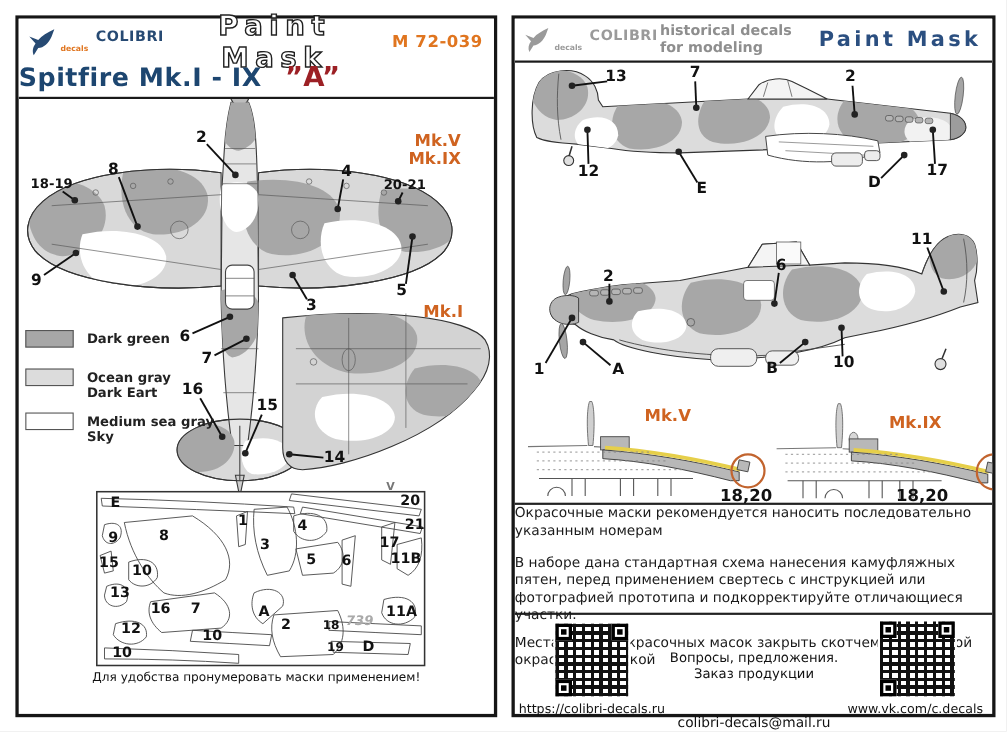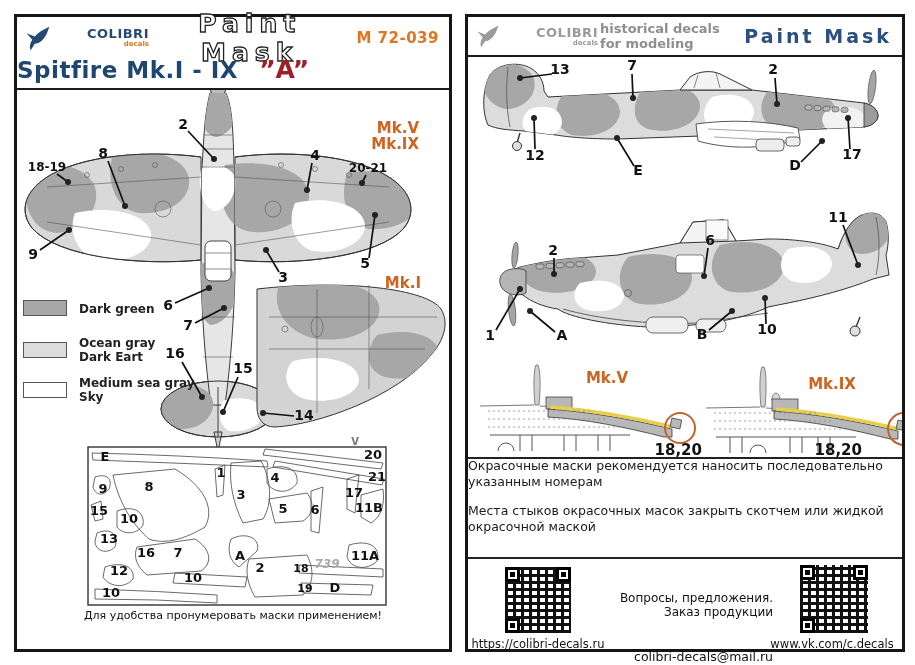--- a/index.html
+++ b/index.html
@@ -9,32 +9,32 @@
   #panel-right{left:465px;width:440px;}
   .inner{position:absolute;inset:0;}
   svg.art{position:absolute;left:0;top:0;z-index:1;}
   
   .hdrL{position:absolute;top:0;left:0;right:0;height:71px;border-bottom:2px solid #1a1a1a;z-index:2;background:#fff;}
   .hrow1{display:flex;align-items:center;height:37px;padding:2px 10px 0 8px;}
   .logo{display:flex;align-items:center;gap:4px;width:118px;}
   .logo svg{flex:0 0 auto;}
   .logotxt{line-height:1;}
   .logotxt .b{font-weight:800;font-size:13px;letter-spacing:.5px;margin-left:32px;}
-  .logotxt .s{font-size:7px;font-weight:700;text-align:right;margin-top:1px;}
+  .logotxt .s{font-size:7px;font-weight:700;margin-top:1px;}
   .blue{color:#274a73;}
   .orange-s{color:#e0751f;}
   .gray{color:#9a9a9a;}
   .pm-outline{flex:1;text-align:center;font-weight:800;font-size:25px;letter-spacing:6px;color:#3a3a3a;}
   @supports (-webkit-text-stroke:1px black){.pm-outline{color:#fff;-webkit-text-stroke:1.3px #222;}}
   .code{font-weight:800;font-size:15px;color:#e0751f;letter-spacing:.5px;}
   .hrow2{margin-top:-1px;}
   .subject{font-weight:800;font-size:23px;color:#1d4670;letter-spacing:.5px;}
   .variant{font-weight:800;font-size:25px;color:#9c2025;margin-left:16px;}
   
-  .legend-row{position:absolute;left:6px;display:flex;gap:12px;align-items:center;z-index:2;}
+  .legend-row{position:absolute;left:6px;display:flex;gap:12px;align-items:flex-start;z-index:2;}
   .swatch{width:44px;height:16px;border:1.5px solid #555;box-sizing:border-box;}
   .legend-lines{font-size:12px;font-weight:700;color:#222;line-height:14px;padding-top:1px;}
   
   .noteL{position:absolute;left:0;right:0;top:592px;text-align:center;font-size:11px;color:#111;z-index:2;}
   .barL{position:absolute;left:3px;right:3px;top:609px;height:17px;background:#6b6b6b;color:#fff;font-weight:800;font-size:13px;letter-spacing:4px;text-align:center;line-height:17px;z-index:2;}
   
   .hdrR{position:absolute;top:0;left:0;right:0;height:40px;border-bottom:2px solid #1a1a1a;display:flex;align-items:center;padding:0 10px 0 8px;box-sizing:border-box;z-index:2;background:#fff;}
   .tagline{font-size:13px;font-weight:700;color:#8e8e8e;margin-left:6px;flex:1;}
   .pm-solid{font-weight:800;font-size:19px;letter-spacing:3px;color:#2b4f80;}
   .sep{position:absolute;left:0;right:0;height:2px;background:#222;z-index:0;}
@@ -50,21 +50,21 @@
   .qrsec{position:absolute;left:0;right:0;top:542px;bottom:0;z-index:2;}
   .qr{position:absolute;background:#fff;padding:2px;
       }
   .qr .fill{position:relative;width:100%;height:100%;
       background-image:repeating-linear-gradient(0deg,#111 0 3px,transparent 3px 7px),
                        repeating-linear-gradient(90deg,#111 0 3px,#fff 3px 8px);}
   .qf{position:absolute;width:15px;height:15px;border:3px solid #000;background:#fff;box-sizing:border-box;}
   .qf::after{content:"";position:absolute;inset:2px;background:#000;}
   .qf.tl{left:0;top:0;} .qf.tr{right:0;top:0;} .qf.bl{left:0;bottom:0;}
   .qrcap{position:absolute;font-size:11.5px;color:#111;text-align:center;}
-  .contact{position:absolute;left:130px;width:175px;top:32px;text-align:right;color:#111;}
+  .contact{position:absolute;left:130px;width:175px;top:32px;text-align:center;color:#111;}
   .contact .l1,.contact .l2{font-size:12px;}
   .contact .em{font-size:12.5px;margin-top:30px;}
 </style>
 </head>
 <body>
 
 <div class="page">
 
   <div class="panel" id="panel-left">
     <div class="inner">
@@ -462,20 +462,21 @@
         <div class="pm-solid">Paint Mask</div>
       </div>
 
       <div class="dlabel" style="left:99px;top:352px">Mk.V</div>
       <div class="dnum" style="left:154px;top:424px">18,20</div>
       <div class="dlabel" style="left:324px;top:358px">Mk.IX</div>
       <div class="dnum" style="left:314px;top:424px">18,20</div>
 
       <div class="paras">
         <p class="p1">Окрасочные маски рекомендуется наносить последовательно указанным номерам</p>
+        <p class="p2">В наборе дана стандартная схема нанесения камуфляжных пятен, перед применением свертесь с инструкцией или фотографией прототипа и подкорректируйте отличающиеся участки.</p>
         <p class="p3">Места стыков окрасочных масок закрыть скотчем или жидкой окрасочной маской</p>
       </div>
 
       <div class="qrsec">
         <div class="qr" style="left:35px;top:6px;width:66px;height:66px;">
           <div class="fill">
               <i class="qf tl"></i>
               <i class="qf tr"></i>
               <i class="qf bl"></i>
             </div>

